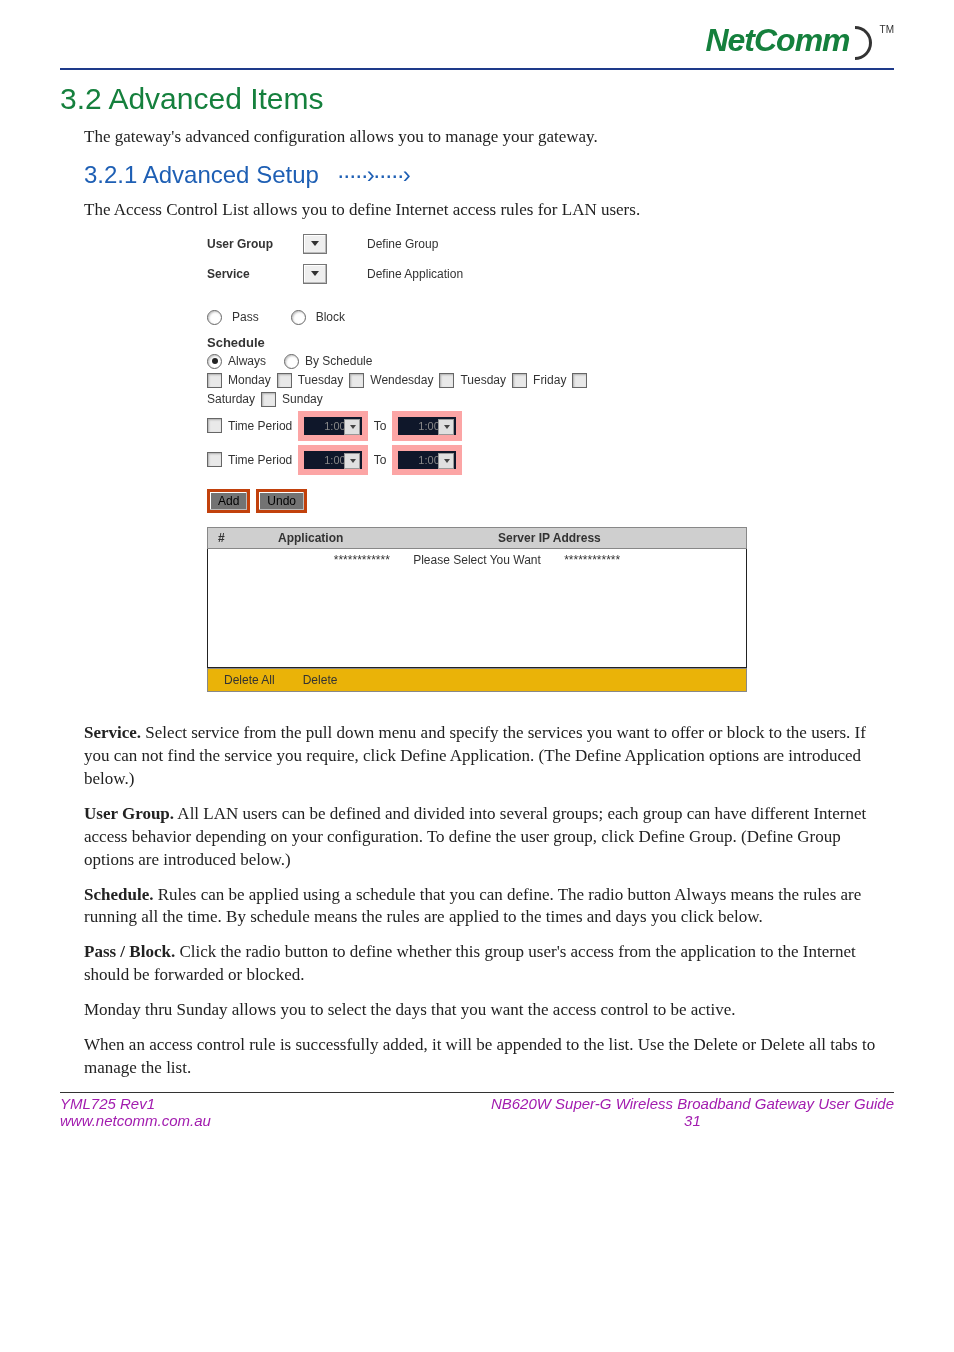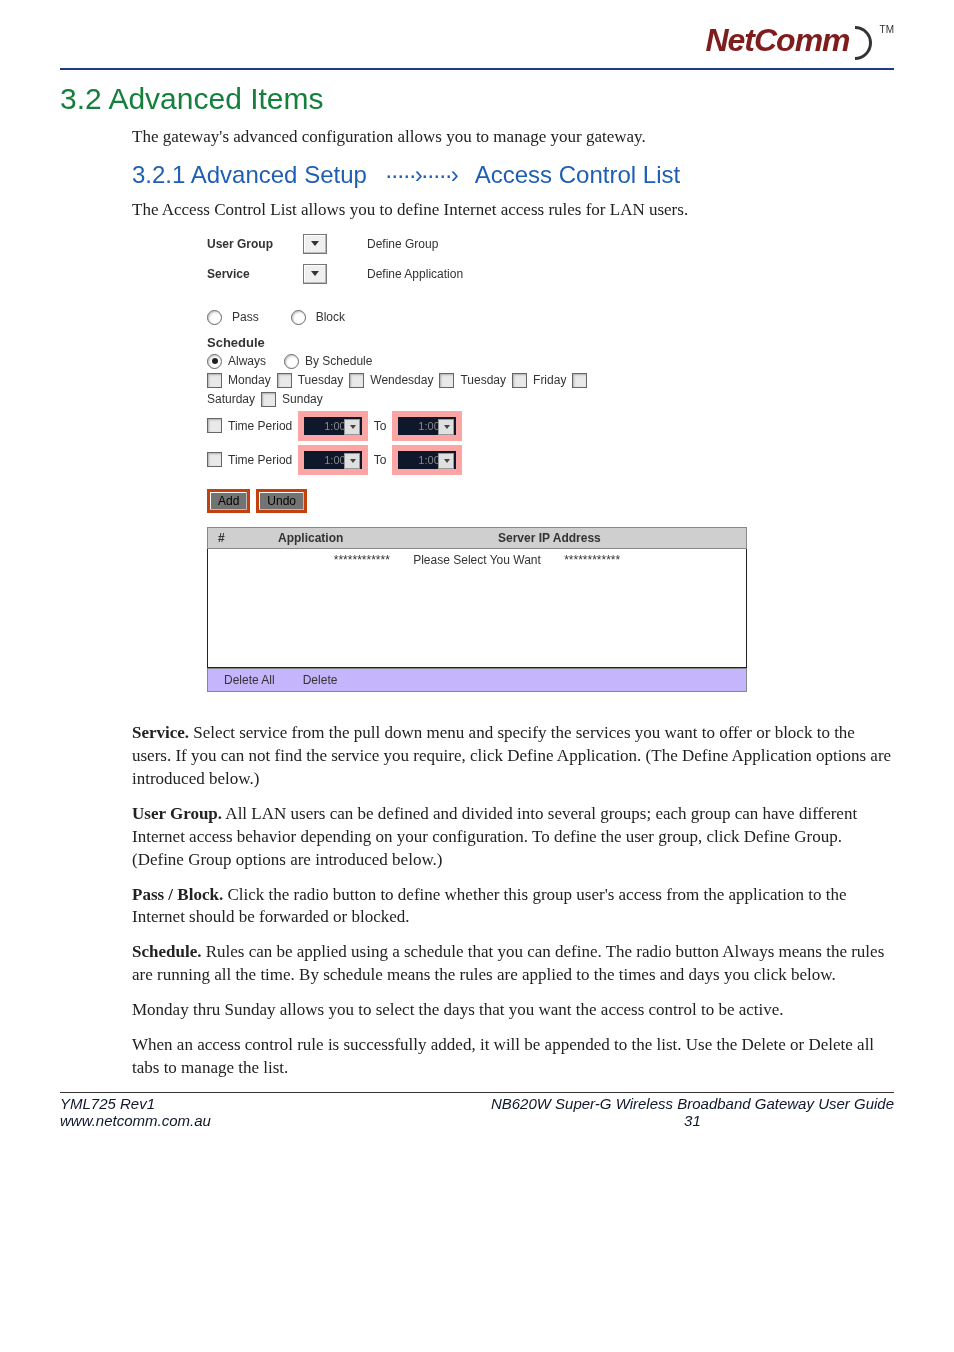--- a/index.html
+++ b/index.html
@@ -23,21 +23,21 @@
   display: flex;
   justify-content: flex-end;
   align-items: center;
   gap: 6px;
 }
 .logo-text {
   font-style: italic;
   font-weight: 900;
   font-size: 32px;
   font-family: Arial, sans-serif;
-  color: #7f1d1d;
+  color: #15803d;
   letter-spacing: -1px;
 }
 .logo-tm {
   font-size: 10px;
   font-family: Arial, sans-serif;
   color: #333;
   align-self: flex-start;
   margin-top: 4px;
 }
 .logo-arc {
@@ -77,21 +77,21 @@
   display: flex;
   align-items: center;
   gap: 18px;
 }
 .body-text {
   font-size: 17px;
   line-height: 1.35;
   margin: 8px 0 10px 0;
 }
 .indent {
-  margin-left: 72px;
+  margin-left: 24px;
 }
 .arrow-dots {
   color: #1e5fb4;
   letter-spacing: -2px;
 }
 .shot {
   margin: 12px auto 30px auto;
   width: 540px;
   font-family: Verdana, Arial, sans-serif;
   font-size: 12px;
@@ -224,21 +224,21 @@
   border: 1px solid #222;
   border-top: none;
   height: 110px;
   padding: 4px 10px;
   font-size: 12px;
   text-align: center;
 }
 .table-foot {
   display: flex;
   gap: 8px;
-  background: #c4b5fd;
+  background: #eab308;
   border: 1px solid #888;
   height: 22px;
   align-items: center;
   padding: 0 6px;
 }
 .footlink {
   cursor: pointer;
   font-size: 12px;
   padding: 0 10px;
 }
@@ -251,21 +251,21 @@
 .footer-hr {
   border: none;
   border-top: 1px solid #333;
   margin: 12px 0 2px 0;
 }
 .footer {
   display: flex;
   justify-content: space-between;
   font-family: 'Arial Narrow', Arial, sans-serif;
   font-style: italic;
-  color: #0f172a;
+  color: #a21caf;
   font-size: 15px;
 }
 .footer .right {
   text-align: center;
 }
 </style>
 </head>
 <body>
 
 <div class="page">
@@ -275,21 +275,20 @@
     <span class="logo-tm">TM</span>
   </div>
   <hr class="hr">
 
   <div class="h2">3.2 Advanced Items</div>
   <div class="body-text indent">The gateway's advanced configuration allows you to manage your gateway.</div>
 
   <div class="h3 indent">
     <span>3.2.1 Advanced Setup</span>
     <span class="arrow-dots">·····›·····›</span>
-    <span>Access Control List</span>
   </div>
   <div class="body-text indent">The Access Control List allows you to define Internet access rules for LAN users.</div>
 
   <div class="shot">
     <div class="row">
       <span class="lab">User Group</span>
       <span class="dd"></span>
       <span style="width:20px"></span>
       <span class="linklike">Define Group</span>
     </div>
@@ -368,22 +367,22 @@
     </div>
     <div class="table-foot">
       <span class="footlink">Delete All</span>
       <span class="footlink">Delete</span>
     </div>
   </div>
 
   <div class="desc indent">
     <p class="body-text"><b>Service.</b><span> Select service from the pull down menu and specify the services you want to offer or block to the users. If you can not find the service you require, click Define Application. (The Define Application options are introduced below.)</span></p>
     <p class="body-text"><b>User Group.</b><span> All LAN users can be defined and divided into several groups; each group can have different Internet access behavior depending on your configuration. To define the user group, click Define Group. (Define Group options are introduced below.)</span></p>
+    <p class="body-text"><b>Schedule.</b><span> Rules can be applied using a schedule that you can define. The radio button Always means the rules are running all the time. By schedule means the rules are applied to the times and days you click below.</span></p>
     <p class="body-text"><b>Pass / Block.</b><span> Click the radio button to define whether this group user's access from the application to the Internet should be forwarded or blocked.</span></p>
-    <p class="body-text"><b>Schedule.</b><span> Rules can be applied using a schedule that you can define. The radio button Always means the rules are running all the time. By schedule means the rules are applied to the times and days you click below.</span></p>
     <p class="body-text">Monday thru Sunday allows you to select the days that you want the access control to be active.</p>
     <p class="body-text">When an access control rule is successfully added, it will be appended to the list. Use the Delete or Delete all tabs to manage the list.</p>
   </div>
 
   <hr class="footer-hr">
   <div class="footer">
     <div>
       <div>YML725 Rev1</div>
       <div>www.netcomm.com.au</div>
     </div>

